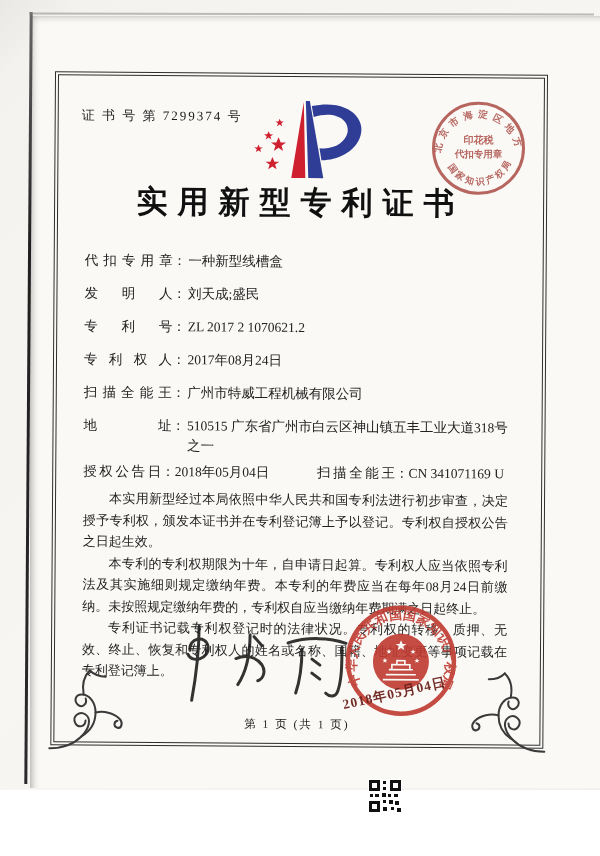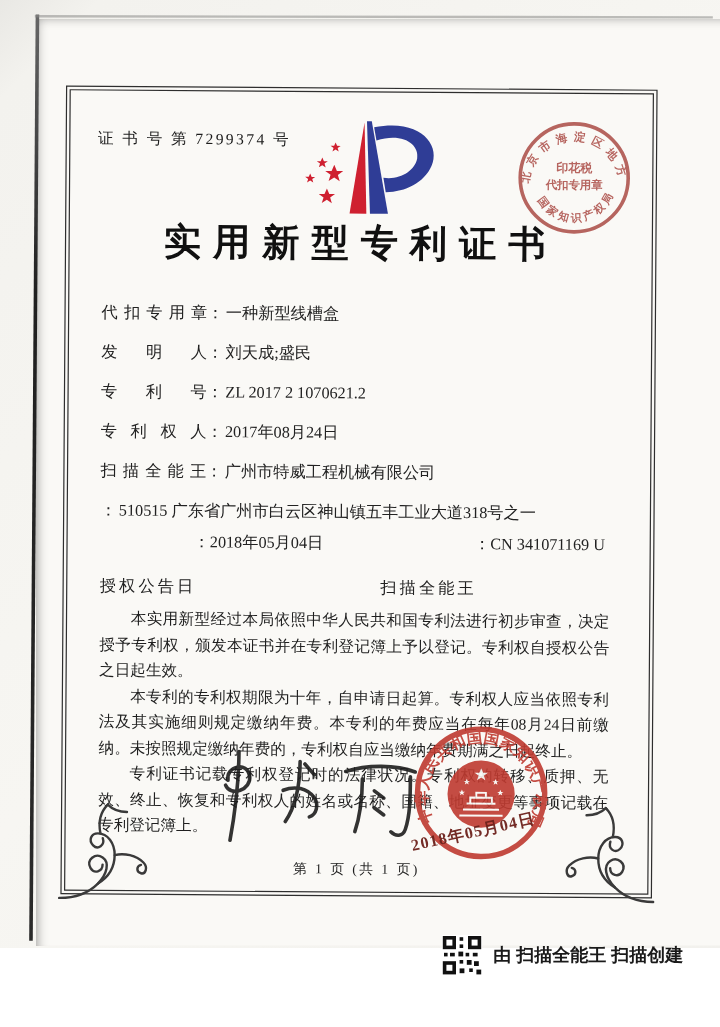--- a/index.html
+++ b/index.html
@@ -32,21 +32,21 @@
 
   .content{position:absolute;left:28px;right:34px;top:176px;font-size:13.5px;line-height:20px;}
   .row{display:flex;margin-bottom:13px;}
   .lbl{display:inline-block;width:88px;text-align:justify;text-align-last:justify;-moz-text-align-last:justify;flex:0 0 88px;}
   .colon{flex:0 0 auto;}
   .val{flex:1;padding-left:2px;}
   .grant-row{display:flex;margin-bottom:4px;}
   .grant-row .pair{display:flex;}
   .grant-row .pair.left{width:55%;}
   .grant-row .pair.right{width:45%;}
-  .grant-row .glbl{width:78px;text-align:justify;text-align-last:justify;flex:0 0 78px;margin-top:37px;}
+  .grant-row .glbl{width:78px;text-align:justify;text-align-last:justify;flex:0 0 78px;}
 
   .body-text{margin-top:6px;text-align:justify;}
   .body-text p{margin:0;font-size:13px;line-height:21.5px;text-indent:2em;color:#1f1f1f;}
 
   .sig-block{position:absolute;left:34px;top:568px;font-size:14.5px;font-weight:700;color:#161616;line-height:26px;}
   .signature{position:absolute;left:100px;top:545px;}
 
   .office-seal{position:absolute;left:272px;top:509px;opacity:.9;z-index:5;}
   .seal-date{position:absolute;left:288px;top:608px;z-index:6;
     font-size:13.5px;font-weight:700;color:#6d221c;letter-spacing:1px;transform:rotate(-13deg);opacity:.95;}
@@ -132,20 +132,21 @@
       <span class="lbl">专利权人</span>
         <span class="colon">：</span>
       <span class="val">2017年08月24日</span>
     </div>
     <div class="row">
       <span class="lbl">扫描全能王</span>
         <span class="colon">：</span>
       <span class="val">广州市特威工程机械有限公司</span>
     </div>
     <div class="row" style="margin-bottom:6px;">
+      <span class="lbl">地址</span>
         <span class="colon">：</span>
       <span class="val">510515 广东省广州市白云区神山镇五丰工业大道318号之一</span>
     </div>
 
     <div class="grant-row">
       <div class="pair left">
         <span class="glbl">授权公告日</span>
           <span>：</span>
         <span>2018年05月04日</span>
       </div>
@@ -244,14 +245,13 @@
         <rect x="15" y="21" width="3" height="3"></rect>
       <rect x="21" y="21" width="4" height="4"></rect>
         <rect x="27" y="22" width="4" height="4"></rect>
       <rect x="15" y="28" width="4" height="4"></rect>
         <rect x="23" y="28" width="3" height="3"></rect>
         <rect x="29" y="29" width="4" height="4"></rect>
       <rect x="2" y="15" width="3" height="3"></rect>
         <rect x="7" y="15" width="4" height="3"></rect>
     </g>
   </svg>
-  <span>由 扫描全能王 扫描创建</span>
 </div>
 
 </body></html>

